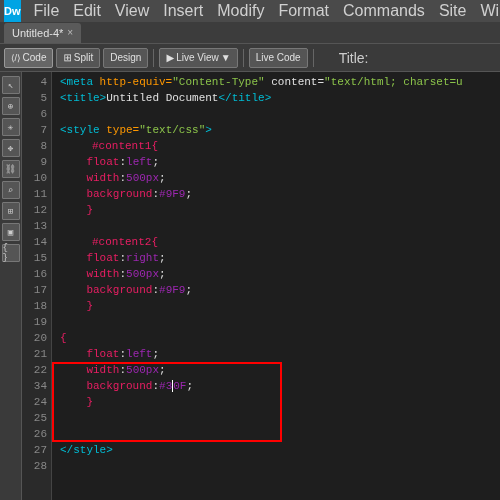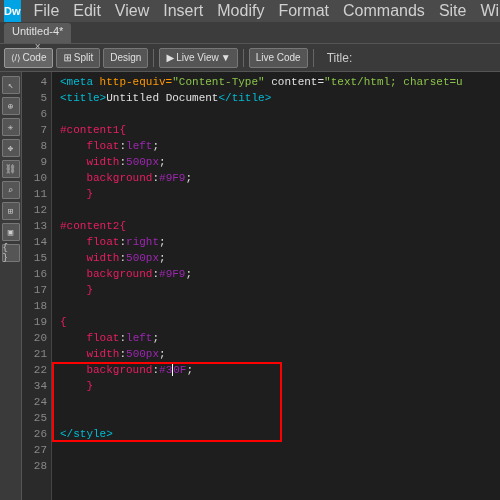--- a/index.html
+++ b/index.html
@@ -41,21 +41,20 @@
     }
     .doc-tab {
       background: #5a5a5a;
       color: #e0e0e0;
       font-size: 11px; font-family: Arial, sans-serif;
       padding: 2px 8px;
       border-top-left-radius: 3px;
       border-top-right-radius: 3px;
       display: flex; align-items: center; gap: 4px;
       height: 20px;
-      flex-direction: column;
     }
     .tab-close {
       font-size: 10px; color: #bbb; cursor: pointer;
     }
 
     
     .toolbar {
       height: 28px;
       background: #3a3a3a;
       display: flex; align-items: center;
@@ -71,21 +70,21 @@
       cursor: pointer;
       display: flex; align-items: center; gap: 2px;
       height: 20px;
       border-radius: 2px;
     }
     .toolbar-btn.active {
       background: #666;
       border-color: #999;
     }
     .toolbar-separator { width: 1px; height: 18px; background: #666; margin: 0 2px; }
-    .toolbar-label { font-size: 12px; color: #ccc; font-family: Arial, sans-serif; margin-left: 8px; }
+    .toolbar-label { font-size: 14px; color: #ccc; font-family: Arial, sans-serif; margin-left: 20px; }
     .title-input {
       background: #555; border: 1px solid #777;
       color: #e0e0e0; font-size: 10px; font-family: Arial, sans-serif;
       padding: 1px 4px; height: 18px; width: 100px;
     }
 
     
     .main-area {
       display: flex;
       height: calc(500px - 22px - 22px - 28px);
@@ -147,21 +146,21 @@
       line-height: 16px;
       overflow: hidden;
     }
 
     .code-line { height: 16px; white-space: pre; display: flex; align-items: center; }
 
     
     .c-tag { color: #00bcd4; }
     .c-attr { color: #ff9800; }
     .c-string { color: #8bc34a; }
-    .c-selector { color: #e91e63; }
+    .c-selector { color: #e91e63; margin-left: 32px; }
     .c-property { color: #e91e63; }
     .c-value { color: #9c27b0; }
     .c-bracket { color: #e91e63; }
     .c-default { color: #e0e0e0; }
     .highlight-box {
       position: absolute;
       left: 30px;
       top: calc(2px + 16px * 18); 
       width: 230px;
       height: calc(16px * 5);
@@ -279,20 +278,23 @@
         <div class="code-line">
           <span class="c-tag">&lt;meta </span><span class="c-attr">http-equiv=</span><span class="c-string">"Content-Type"</span><span class="c-default"> content=</span><span class="c-string">"text/html; charset=u</span>
         </div>
 
         <div class="code-line">
           <span class="c-tag">&lt;title&gt;</span><span class="c-default">Untitled Document</span><span class="c-tag">&lt;/title&gt;</span>
         </div>
 
         <div class="code-line">&nbsp;</div>
 
+        <div class="code-line">
+          <span class="c-tag">&lt;style </span><span class="c-attr">type=</span><span class="c-string">"text/css"</span><span class="c-tag">&gt;</span>
+        </div>
 
         <div class="code-line">
           <span class="c-selector">#content1</span><span class="c-bracket">{</span>
         </div>
 
         <div class="code-line">
           <span class="c-default">&nbsp;&nbsp;&nbsp;&nbsp;</span><span class="c-property">float</span><span class="c-default">:</span><span class="c-value">left</span><span class="c-default">;</span>
         </div>
 
         <div class="code-line">

